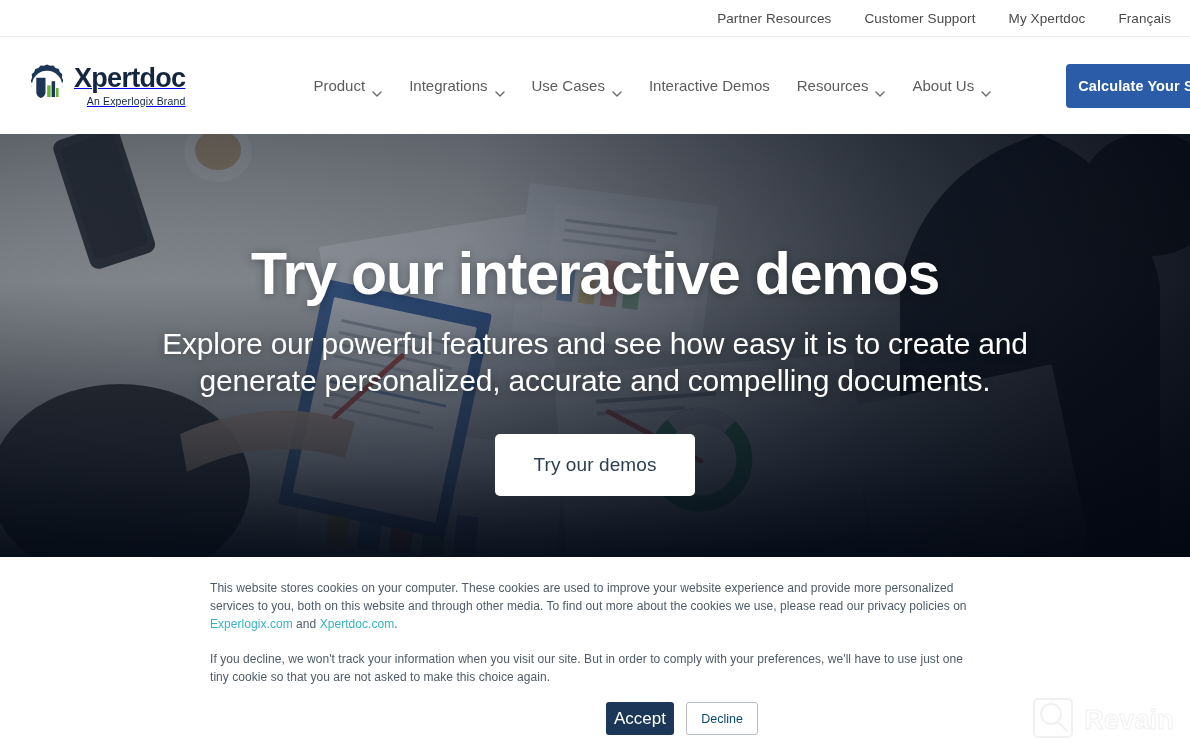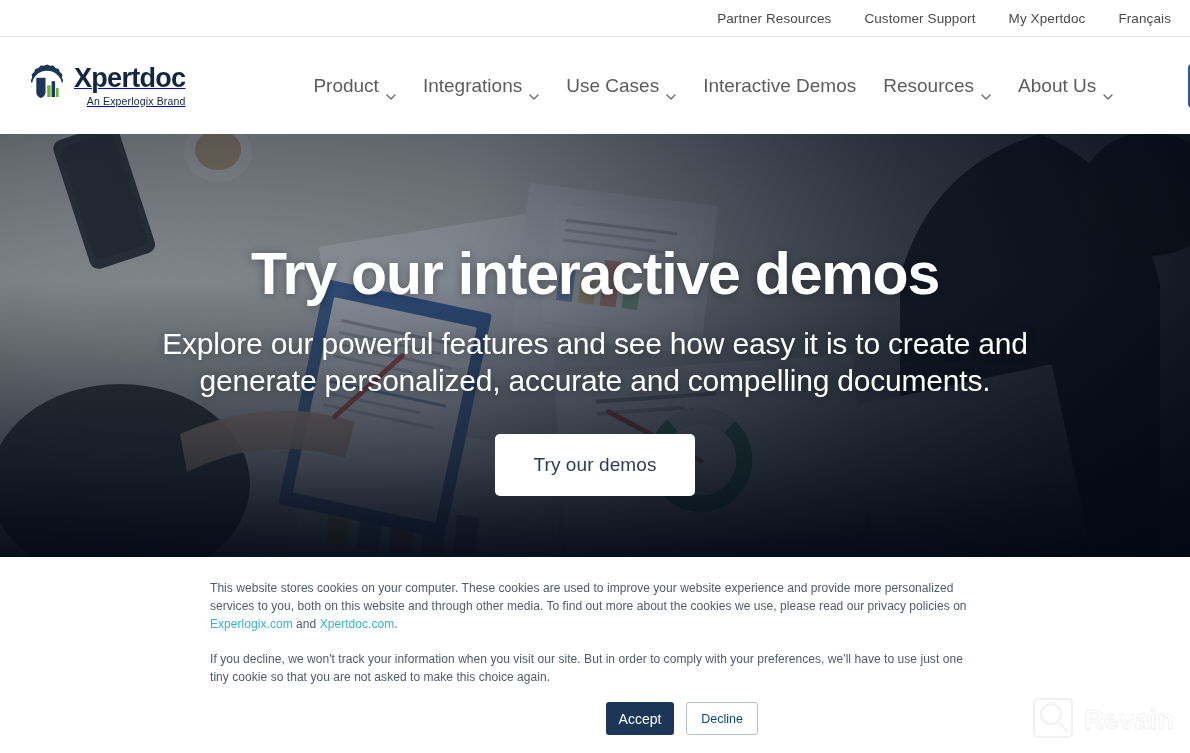--- a/index.html
+++ b/index.html
@@ -44,21 +44,21 @@
   .logo-tagline {
     font-size: 10.5px; color: #14263f; letter-spacing: .15px;
     margin-top: 3px; white-space: nowrap; text-align: right;
   }
 
   .main-nav {
     display: flex; align-items: center; margin-left: 80px; flex: 1;
   }
   .nav-item {
     display: flex; align-items: center; gap: 7px;
-    font-size: 19px; color: #5c5c5c; text-decoration: none;
+    font-size: 15px; color: #5c5c5c; text-decoration: none;
     margin-right: 27px; white-space: nowrap; cursor: pointer;
   }
   .chev { display: block; width: 10px; height: 6px; }
 
   .cta-button {
     margin-right: 19px; background: #2b5ca8; color: #ffffff;
     font-size: 14.5px; font-weight: bold; border: none; border-radius: 4px;
     padding: 0 12px; height: 44px; cursor: pointer; white-space: nowrap;
     letter-spacing: .1px;
   }
@@ -106,21 +106,21 @@
     font-size: 12px; color: #4e5b68; line-height: 1.52;
     margin-bottom: 16px; letter-spacing: .05px;
   }
   .cookie-link { color: #37b3c4; text-decoration: none; }
   .cookie-actions {
     display: flex; justify-content: flex-end; align-items: center;
     gap: 12px; padding-right: 216px; margin-top: 6px;
   }
   .btn-accept {
     background: #1b3656; color: #ffffff; border: none; border-radius: 3px;
-    font-size: 14px; width: 68px; height: 33px; cursor: pointer;
+    font-size: 17px; width: 68px; height: 33px; cursor: pointer;
   }
   .btn-decline {
     background: #ffffff; color: #0c4a6e; border: 1px solid #b9bfc6;
     border-radius: 3px; font-size: 12.5px; width: 72px; height: 33px; cursor: pointer;
   }
 
   
   .watermark {
     position: absolute; right: 16px; bottom: 10px; z-index: 20;
     display: flex; align-items: center; gap: 10px; opacity: .55;

